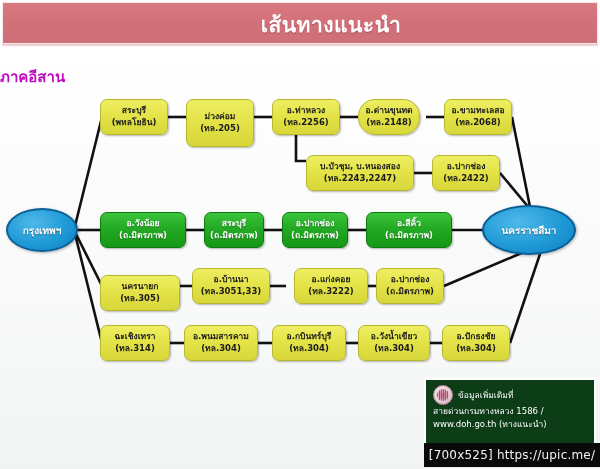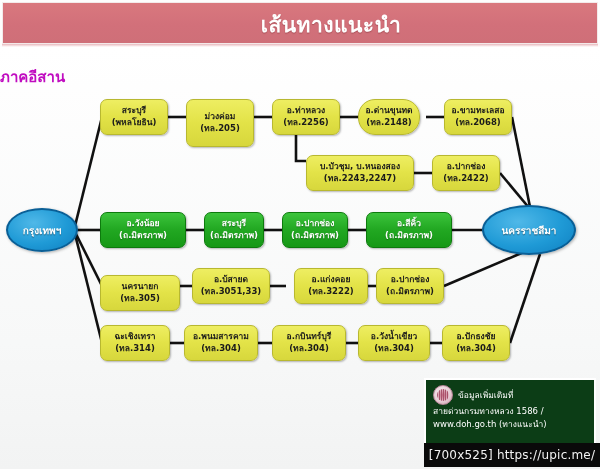--- a/index.html
+++ b/index.html
@@ -221,21 +221,21 @@
     <div class="node green" style="left:366px;top:165px;width:86px;height:36px;">
       <span class="l1">อ.สีคิ้ว</span>
       <span class="l2">(ถ.มิตรภาพ)</span>
     </div>
 
     <div class="node yellow" style="left:100px;top:228px;width:80px;height:36px;">
       <span class="l1">นครนายก</span>
       <span class="l2">(ทล.305)</span>
     </div>
     <div class="node yellow" style="left:192px;top:221px;width:78px;height:36px;">
-      <span class="l1">อ.บ้สายด</span>
+      <span class="l1">อ.บ้านนา</span>
       <span class="l2">(ทล.3051,33)</span>
     </div>
     <div class="node yellow" style="left:294px;top:221px;width:74px;height:36px;">
       <span class="l1">อ.แก่งคอย</span>
       <span class="l2">(ทล.3222)</span>
     </div>
     <div class="node yellow" style="left:376px;top:221px;width:68px;height:36px;">
       <span class="l1">อ.ปากช่อง</span>
       <span class="l2">(ถ.มิตรภาพ)</span>
     </div>

